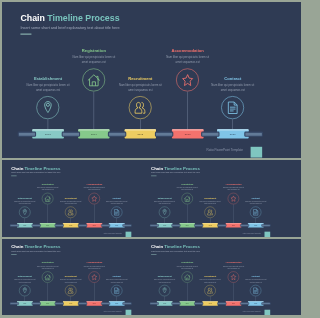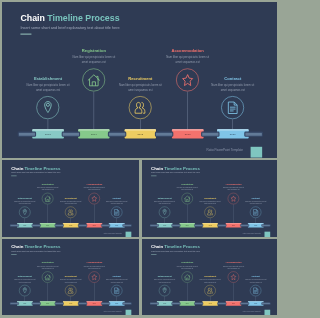--- a/index.html
+++ b/index.html
@@ -1,21 +1,21 @@
 <!DOCTYPE html>
 <html><head>
 <meta charset="utf-8">
 <style>
   html,body{margin:0;padding:0;}
   body{width:281px;height:318px;overflow:hidden;background:#99a596;
        font-family:"Liberation Sans",sans-serif;}
   .page{position:absolute;left:0;top:0;width:281px;height:318px;}
 
   
-  .slide{position:absolute;background:#2f3b54;overflow:hidden;}
+  .slide{position:absolute;background:#2f3b54;overflow:hidden;padding-left:24px;}
   .canvas{position:absolute;left:0;top:0;width:1000px;height:562px;
           transform-origin:0 0;}
 
   .title{position:absolute;left:67px;top:42px;font-size:32px;font-weight:bold;
          color:#ffffff;white-space:nowrap;line-height:34px;}
   .title .t2{color:#79c3bd;}
   .subtitle{position:absolute;left:67px;top:87px;font-size:13.8px;color:#a3acbe;
             white-space:nowrap;line-height:14px;}
   .rule{position:absolute;left:67px;top:114px;width:40px;height:4px;background:#8fb8b4;}
 

